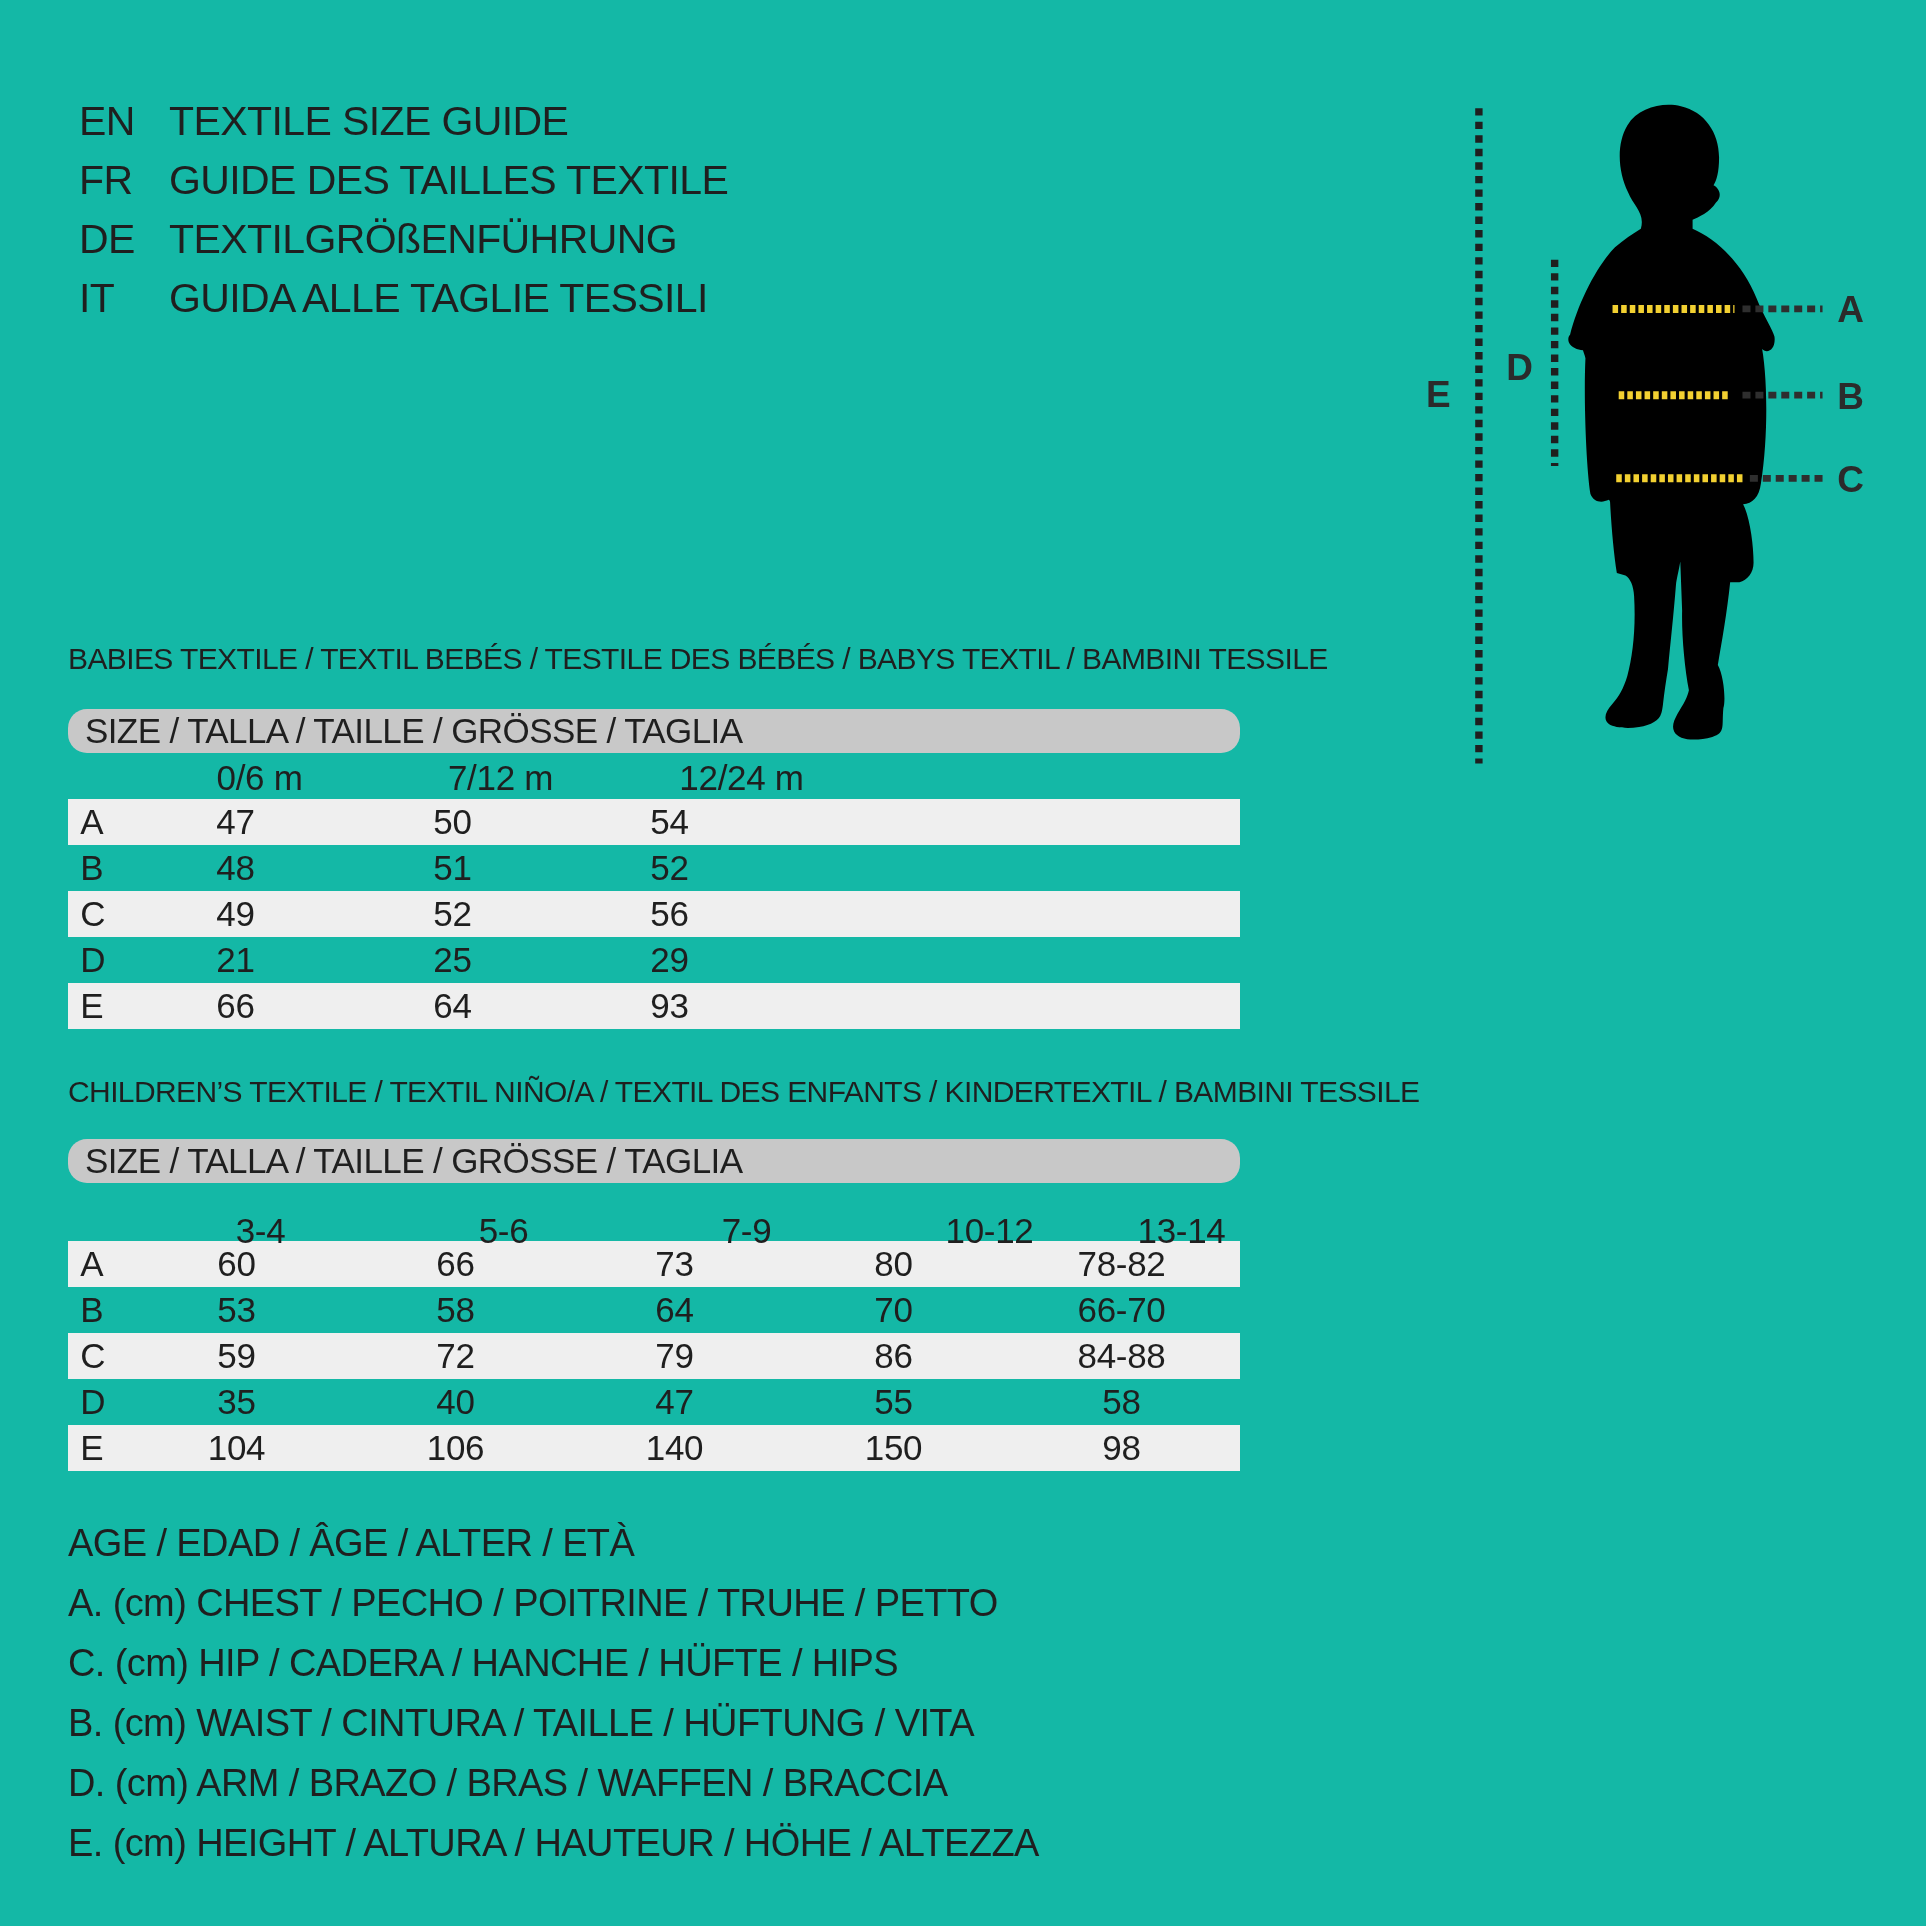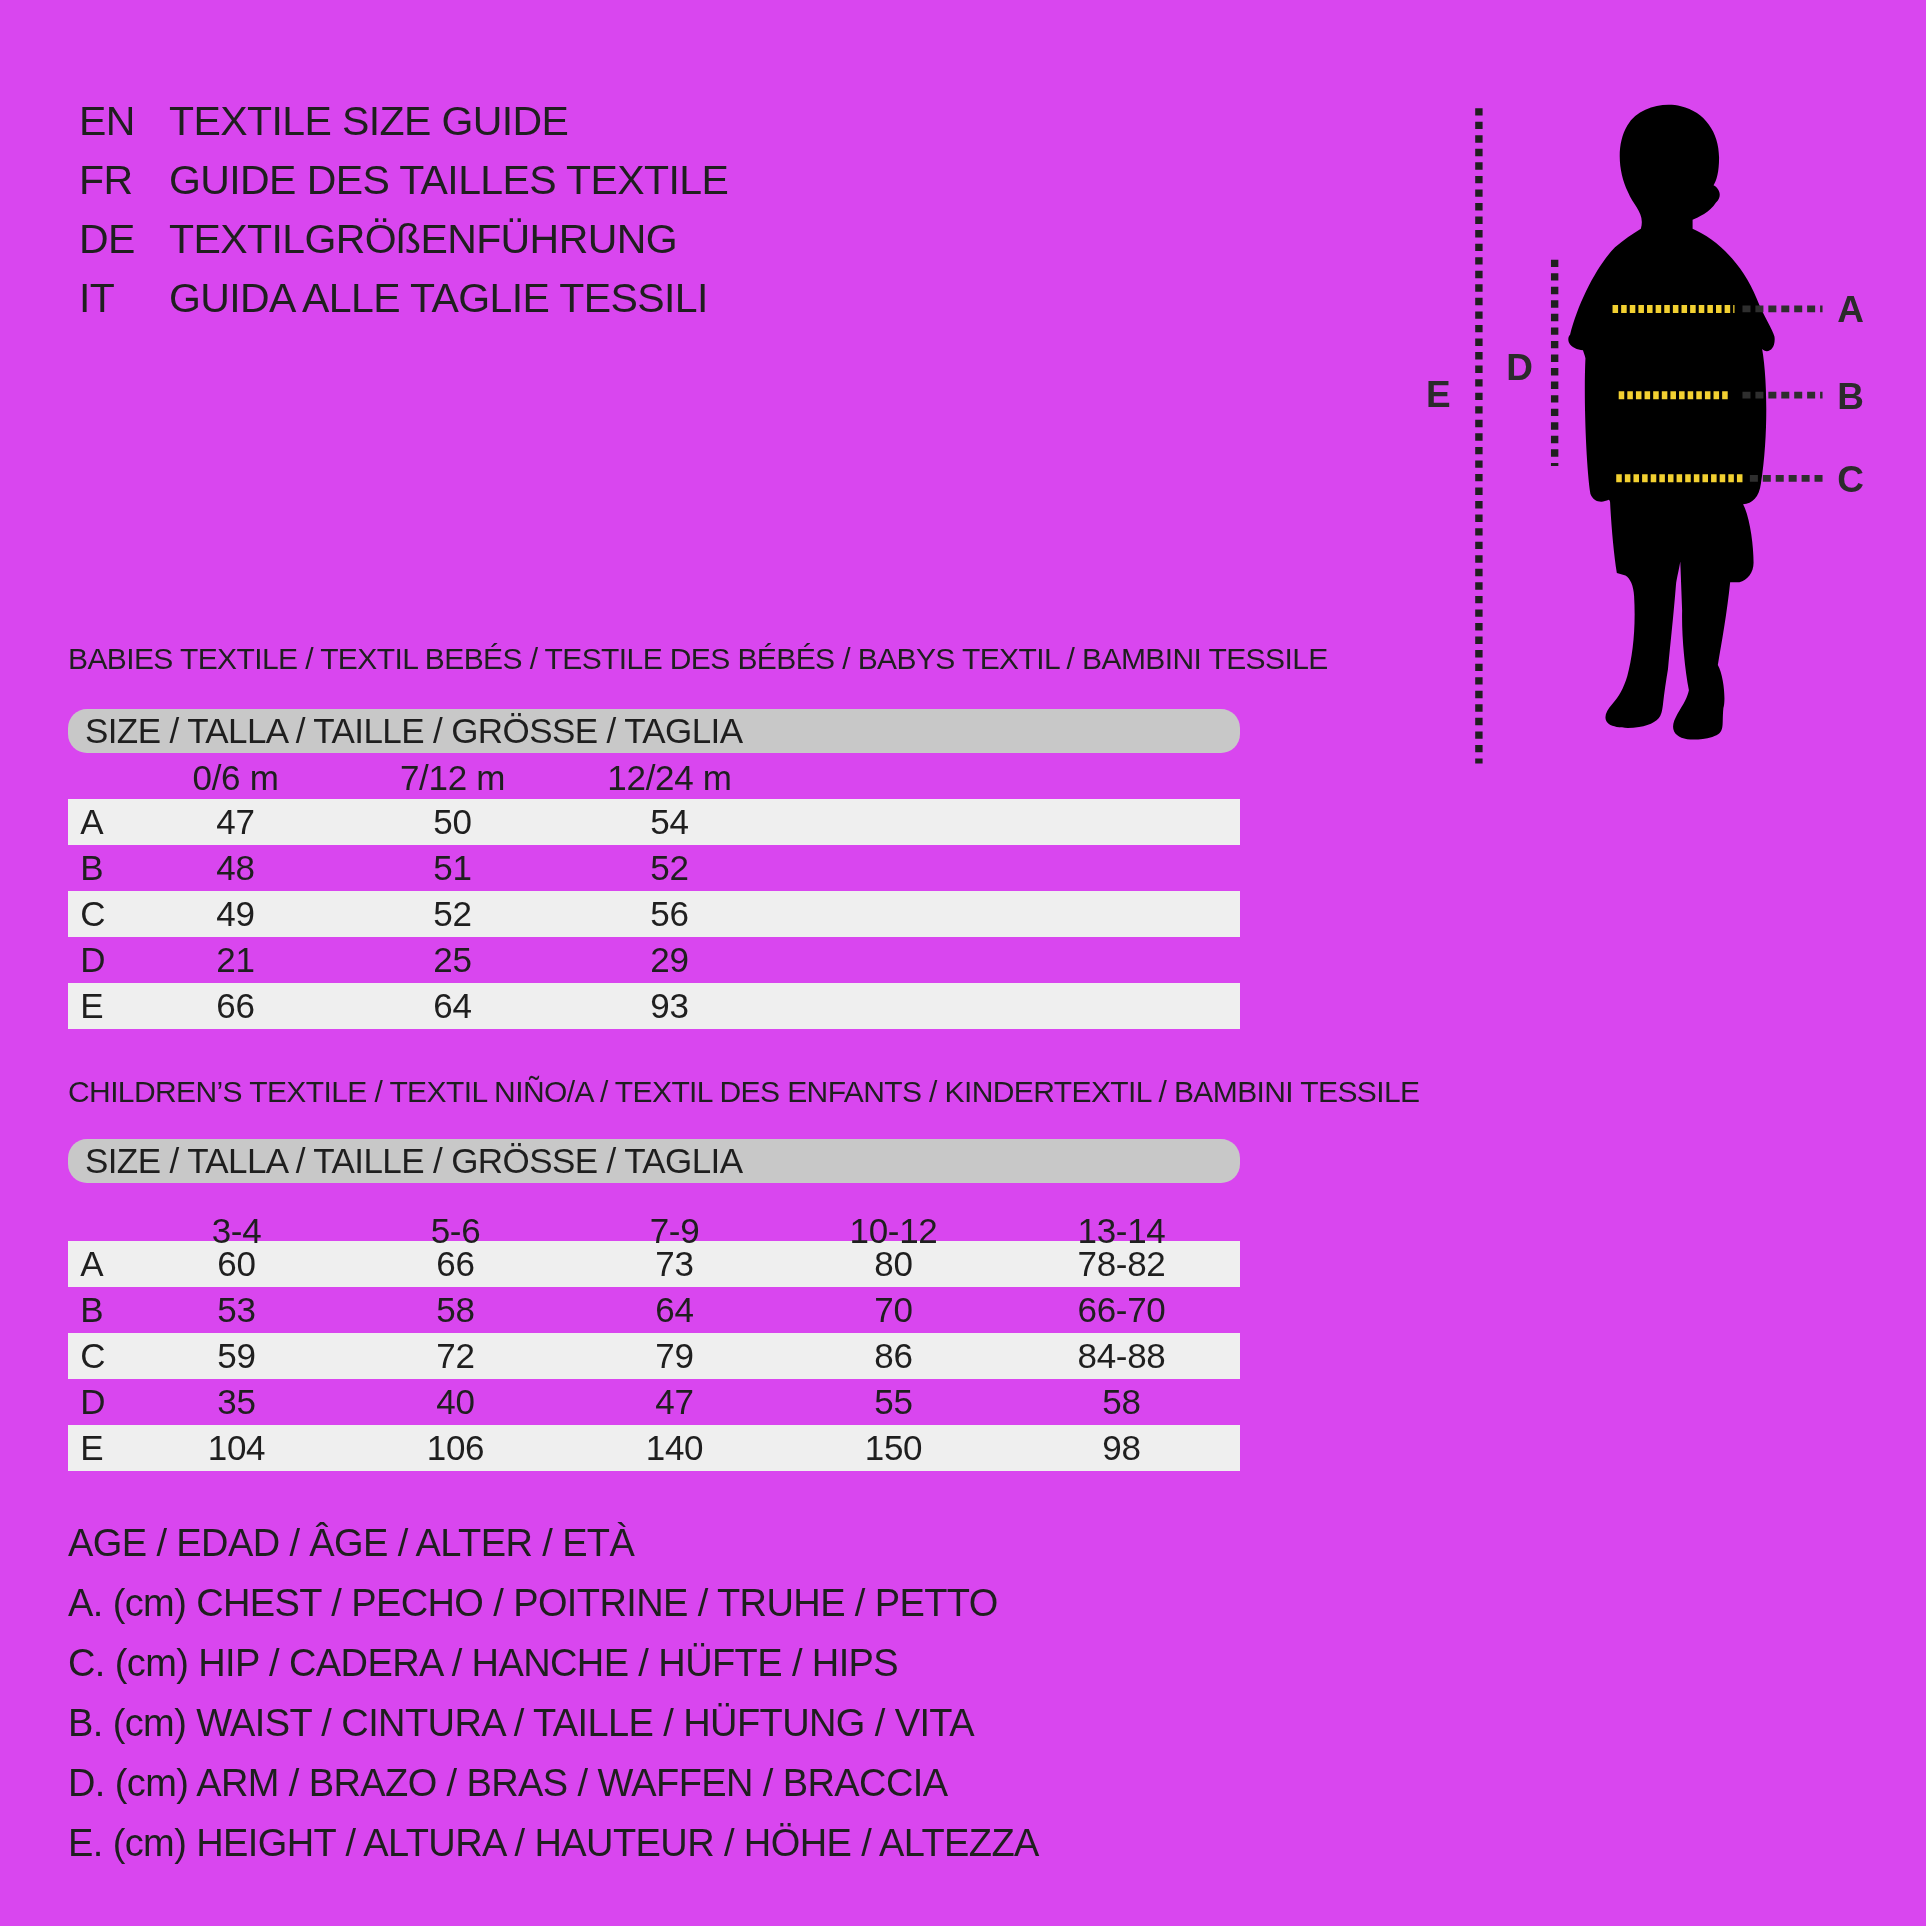--- a/index.html
+++ b/index.html
@@ -1,17 +1,17 @@
 <!DOCTYPE html>
 <html style="font-size:10px"><head>
 <meta charset="utf-8">
 <style>
   html,body{margin:0;padding:0;background:#ffffff;}
   body{width:1926px;height:1926px;font-family:"Liberation Sans",sans-serif;color:#1f1f1f;}
-  .canvas{position:relative;width:1926px;height:1926px;background:#d946ef;overflow:hidden;}
+  .canvas{position:relative;width:1926px;height:1926px;background:#14b8a6;overflow:hidden;}
 
   
   .langs{position:absolute;left:79px;top:92px;}
   .lang-row{display:flex;height:59px;align-items:center;font-size:41px;letter-spacing:-0.6px;white-space:nowrap;}
   .lang-code{width:90px;flex:0 0 90px;}
 
   
   .section-heading{position:absolute;left:68px;font-size:30px;letter-spacing:-0.6px;white-space:nowrap;}
   #babies-heading{top:642px;}
   #children-heading{top:1075px;}
@@ -21,21 +21,21 @@
             display:flex;align-items:center;box-sizing:border-box;padding-left:17px;
             font-size:35px;letter-spacing:-0.6px;white-space:nowrap;border-radius:19px;}
   #babies-bar{top:709px;}
   #children-bar{top:1139px;}
 
   
   .tbl{position:absolute;left:68px;width:1172px;}
   #babies-table{top:757px;}
   #children-table{top:1183px;}
   .tbl-row{display:grid;height:46px;align-items:center;font-size:35px;letter-spacing:-0.3px;}
-  .tbl-row.hdr{height:42px;}
+  .tbl-row.hdr{height:42px;gap:24px;}
   #children-table .tbl-row.hdr{height:30px;margin-top:28px;}
   .babies-grid{grid-template-columns:59px 217px 217px 217px auto;}
   .children-grid{grid-template-columns:59px 219px 219px 219px 219px auto;}
   .stripe{background:#efefef;}
   .cell{text-align:center;}
   .row-label{text-align:left;padding-left:12.3px;}
 
   
   .legend{position:absolute;left:68px;top:1513px;font-size:38px;line-height:60px;letter-spacing:-0.6px;white-space:nowrap;}
 

